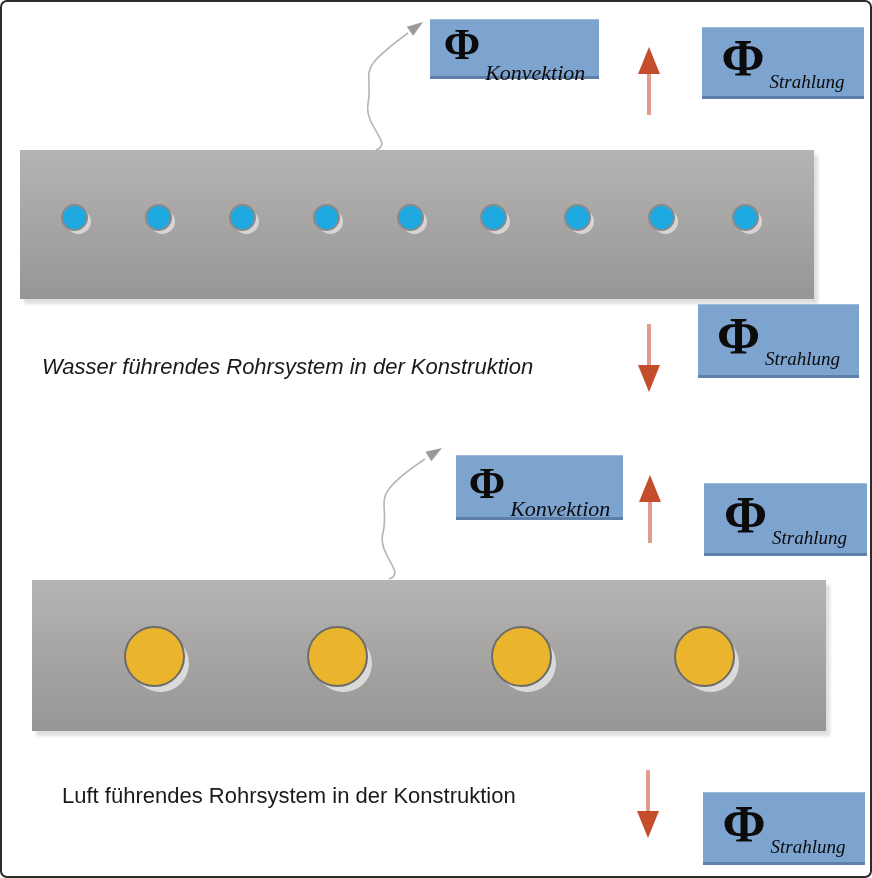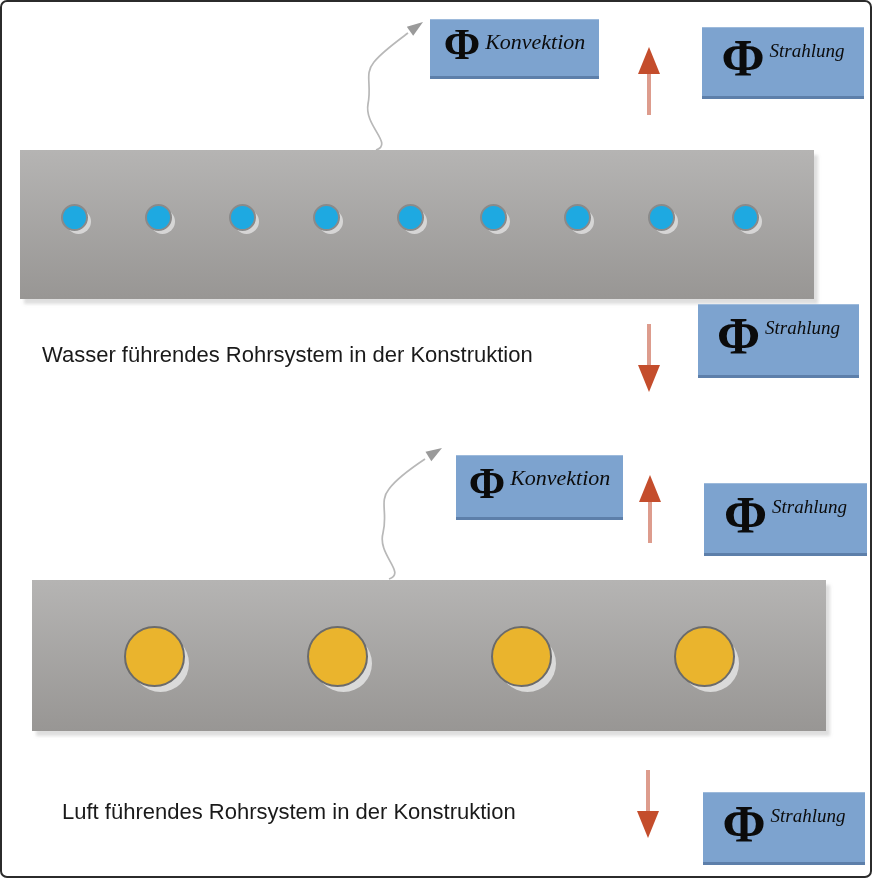--- a/index.html
+++ b/index.html
@@ -27,20 +27,21 @@
   .flux-box .phi{
     font-weight:bold;
     line-height:1;
     align-self:center;
   }
   .flux-box .sub{
     font-style:italic;
     line-height:1;
     position:relative;
     margin-left:5px;
+    margin-top:31px;
   }
   .flux-box.konvektion .phi{font-size:44px;transform:translateY(-4px);}
   .flux-box.konvektion .sub{font-size:22px;transform:translateY(12px);}
   .flux-box.strahlung .phi{font-size:52px;transform:translateY(-4px);}
   .flux-box.strahlung .sub{font-size:19px;transform:translateY(14px);}
 
   
   .rad-arrow{position:absolute;width:22px;}
   .rad-arrow .head-up{
     width:0;height:0;margin:0 auto;
@@ -144,21 +145,21 @@
   <div class="rad-arrow" style="left:636px;top:322px;">
     <div class="shaft"></div>
     <div class="head-down"></div>
   </div>
 
   <div class="flux-box strahlung" style="left:696px;top:302px;width:161px;height:74px;">
     <span class="phi">Φ</span>
     <span class="sub">Strahlung</span>
   </div>
 
-  <div class="caption" style="left:40px;top:340px;">Wasser führendes Rohrsystem in der Konstruktion</div>
+  <div class="caption" style="left:40px;top:352px;font-style:italic;">Wasser führendes Rohrsystem in der Konstruktion</div>
 
   <svg class="curve-arrow" style="left:355px;top:435px;" width="100" height="148" viewBox="0 0 100 148">
     <path d="M32,142 C50,136 20,118 26,96 C31,76 22,64 32,52 C40,41 56,30 68,22"></path>
     <polygon points="85,11 74.3,24.2 68.5,14.8"></polygon>
   </svg>
 
   <div class="flux-box konvektion" style="left:454px;top:453px;width:167px;height:65px;">
     <span class="phi">Φ</span>
     <span class="sub">Konvektion</span>
   </div>
@@ -175,21 +176,21 @@
 
   <div class="slab" style="left:30px;top:578px;width:794px;height:151px;">
     <div class="pipe-row" style="left:92px;right:91px;top:46px;height:61px;">
         <span class="pipe air"></span>
         <span class="pipe air"></span>
         <span class="pipe air"></span>
         <span class="pipe air"></span>
       </div>
   </div>
 
-  <div class="caption" style="left:60px;top:781px;margin-top:16px;">Luft führendes Rohrsystem in der Konstruktion</div>
+  <div class="caption" style="left:60px;top:781px;">Luft führendes Rohrsystem in der Konstruktion</div>
 
   <div class="rad-arrow" style="left:635px;top:768px;">
     <div class="shaft"></div>
     <div class="head-down"></div>
   </div>
 
   <div class="flux-box strahlung" style="left:701px;top:790px;width:162px;height:73px;">
     <span class="phi">Φ</span>
     <span class="sub">Strahlung</span>
   </div>

